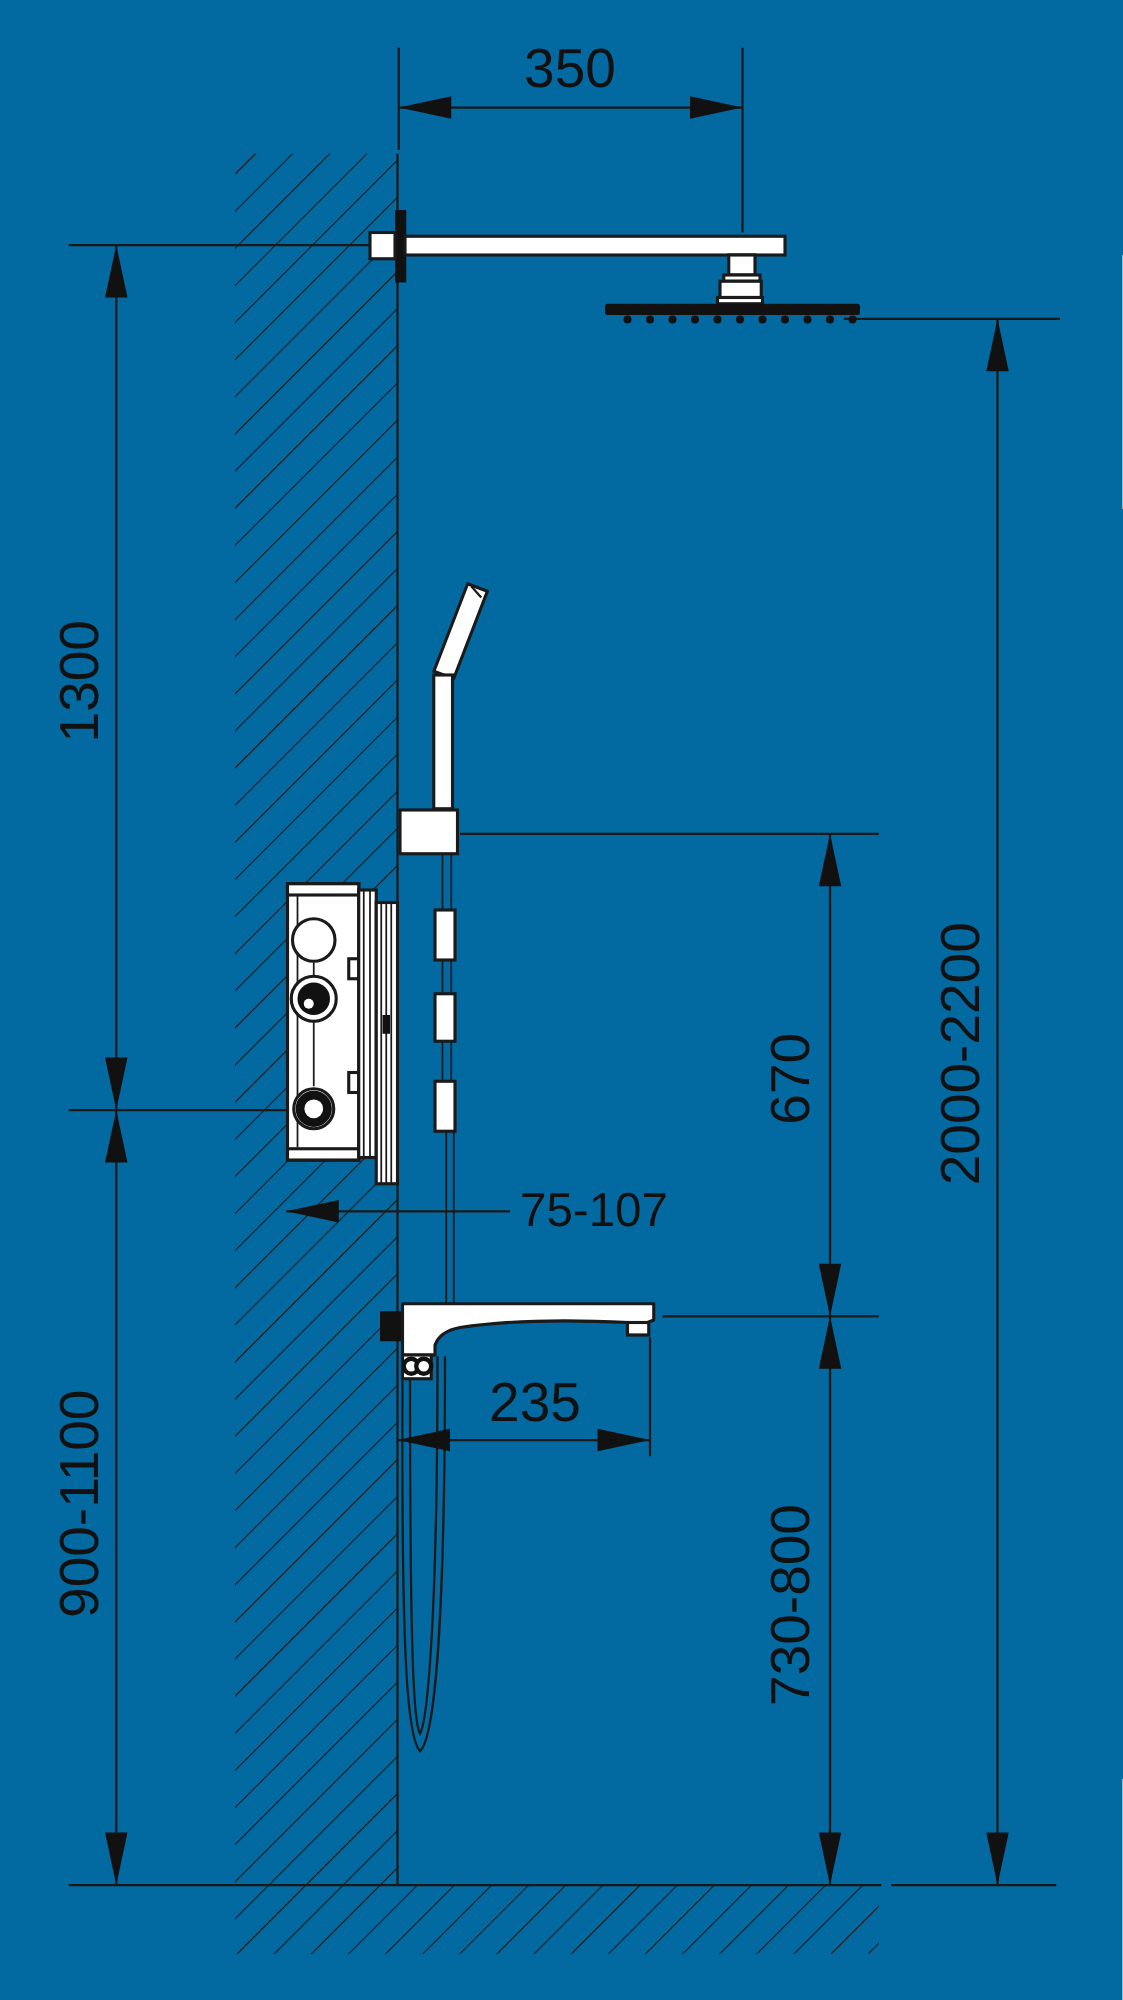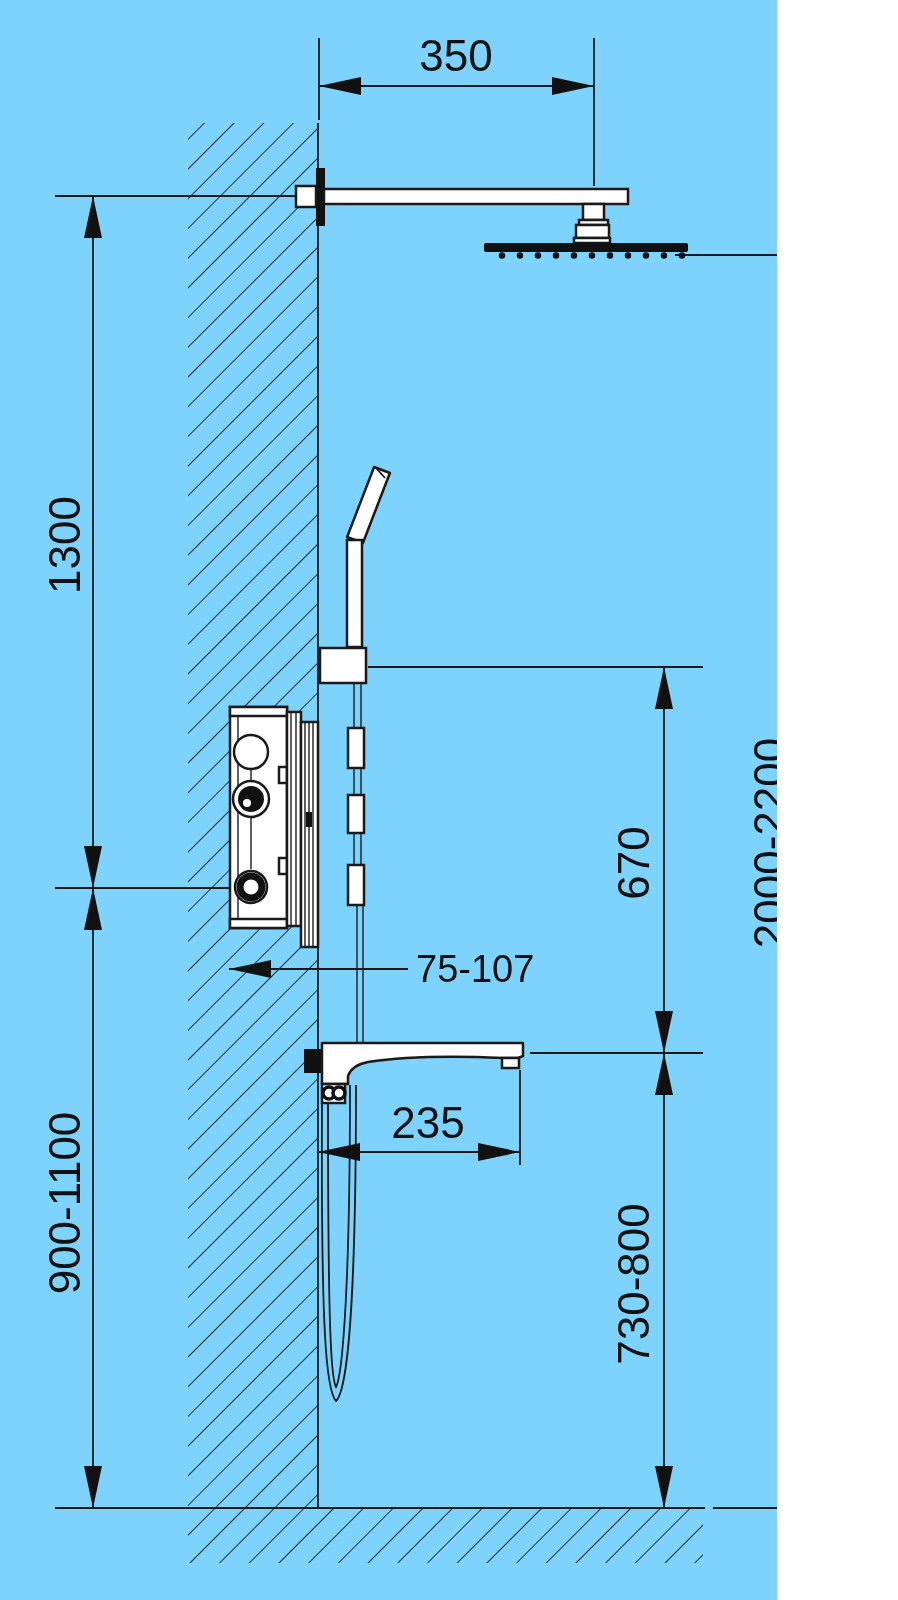--- a/index.html
+++ b/index.html
@@ -1,16 +1,16 @@
 <!DOCTYPE html>
 <html><head>
 <meta charset="utf-8">
 <style>
   html,body{margin:0;padding:0;background:#ffffff;}
-  .canvas{position:relative;width:777px;height:1600px;background:#7dd3fc;overflow:hidden;}
+  .canvas{position:relative;width:898px;height:1600px;background:#0369a1;overflow:hidden;}
   svg{display:block;}
   .dim-text{font-family:"Liberation Sans","DejaVu Sans",sans-serif;font-size:44px;fill:#111;}
   .dim-text-sm{font-family:"Liberation Sans","DejaVu Sans",sans-serif;font-size:38px;fill:#111;}
   .obj{fill:#ffffff;stroke:#1a1a1a;stroke-width:2.5;}
   .obj-thin{fill:none;stroke:#1a1a1a;stroke-width:1.4;}
   .dark{fill:#111111;stroke:none;}
   .dline{stroke:#1a1a1a;stroke-width:1.8;fill:none;}
   .arrow{fill:#111111;stroke:none;}
 </style>
 </head>

